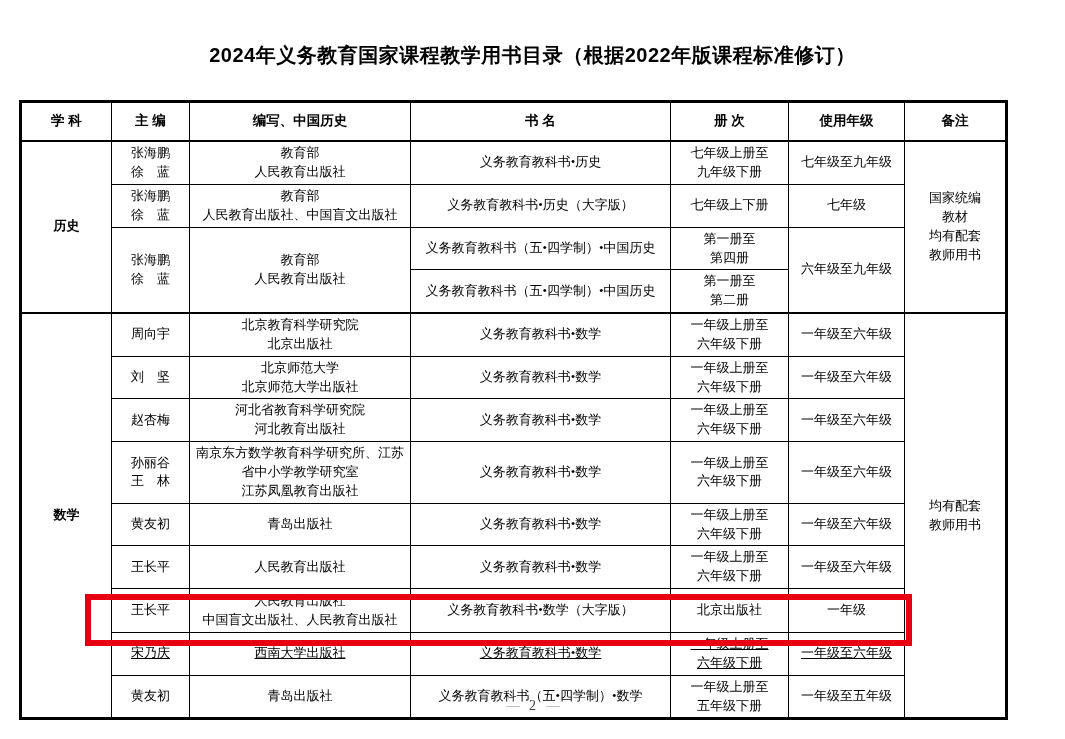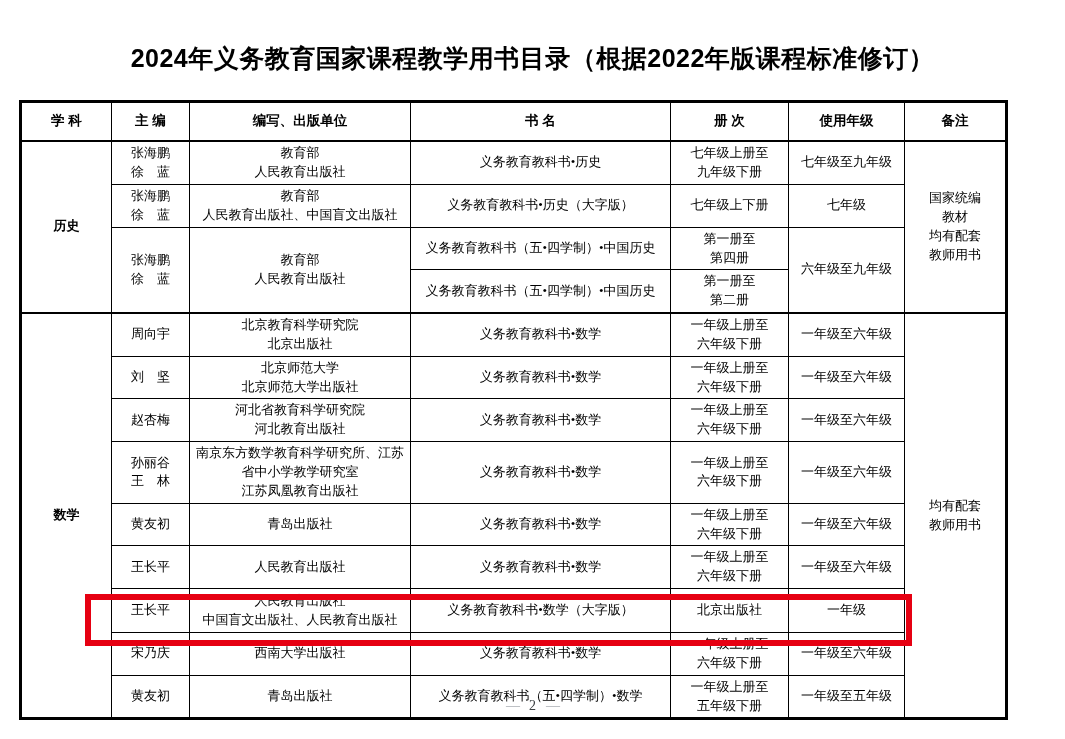--- a/index.html
+++ b/index.html
@@ -4,21 +4,21 @@
 <style>
   html,body{margin:0;padding:0;}
   body{
     width:1065px;height:739px;position:relative;background:#ffffff;
     font-family:"Liberation Serif","DejaVu Serif",serif;color:#000;
     overflow:hidden;
   }
   .doc-title{
     position:absolute;left:0;top:42px;width:1065px;text-align:center;
     font-family:"Liberation Sans","DejaVu Sans",sans-serif;
-    font-weight:bold;font-size:25px;letter-spacing:0.5px;color:#000;
+    font-weight:bold;font-size:20px;letter-spacing:0.5px;color:#000;
   }
   table.catalog{
     position:absolute;left:19px;top:100px;
     border-collapse:collapse;table-layout:fixed;
     width:986px;
     font-size:13px;line-height:1.45;
   }
   table.catalog td,table.catalog th{
     border:1.5px solid #000;
     padding:2px 4px;
@@ -38,21 +38,21 @@
     font-weight:bold;font-size:13px;
   }
   td.left{text-align:left;padding-left:7px;}
   tr.section-start td{border-top-width:2.5px;}
   
   tr.rh-head{height:39px;}
   tr.rh-h1{height:44px;} tr.rh-h2{height:41px;}
   tr.rh-h3a{height:42px;} tr.rh-h3b{height:41px;}
   tr.rh-m1{height:43px;} tr.rh-m2{height:42px;padding-left:44px;} tr.rh-m3{height:41px;padding-left:8px;}
   tr.rh-m4{height:58px;} tr.rh-m5{height:40px;} tr.rh-m6{height:42px;}
-  tr.rh-m7{height:44px;} tr.rh-m8{height:29px;} tr.rh-m9{height:40px;}
+  tr.rh-m7{height:44px;} tr.rh-m8{height:29px;text-decoration:underline;} tr.rh-m9{height:40px;}
   .highlight-box{
     position:absolute;left:85px;top:594px;width:827px;height:52px;
     box-sizing:border-box;border:6px solid #e60012;
     z-index:10;pointer-events:none;background:transparent;
   }
   .page-footer{
     position:absolute;left:0;top:698px;width:1065px;text-align:center;
     font-size:14px;
   }
   .page-footer .dash{color:#a9adb3;letter-spacing:-1px;}
@@ -70,21 +70,21 @@
       <col style="width:221px">
     <col style="width:260px">
       <col style="width:118px">
       <col style="width:116px">
     <col style="width:102px">
   </colgroup>
   <tbody>
     <tr class="rh-head">
       <th>学  科</th>
       <th>主  编</th>
-      <th>编写、出版单位</th>
+      <th>编写、中国历史</th>
       <th>书  名</th>
       <th>册  次</th>
       <th>使用年级</th>
       <th>备注</th>
     </tr>
 
     <tr class="rh-h1">
       <td class="subject" rowspan="4">历史</td>
       <td>张海鹏
 徐　蓝</td>

